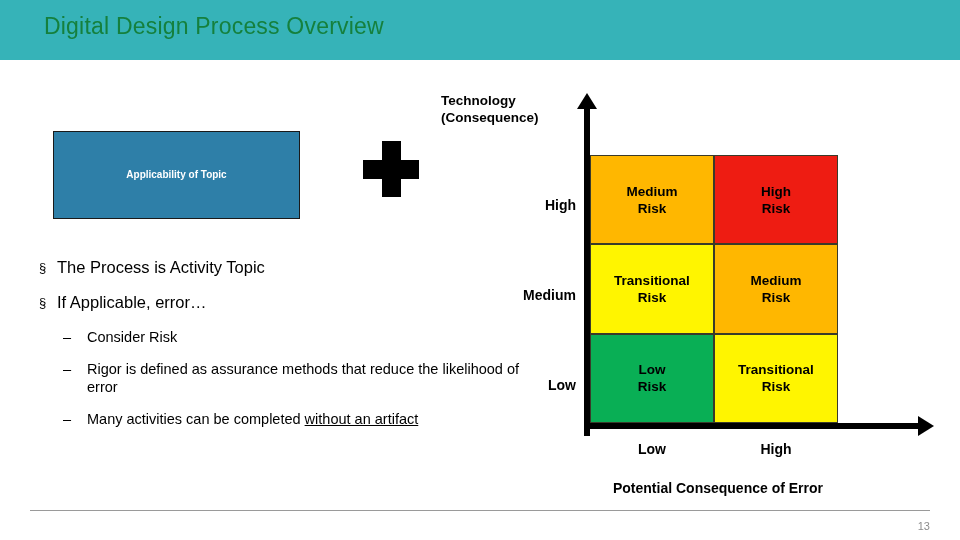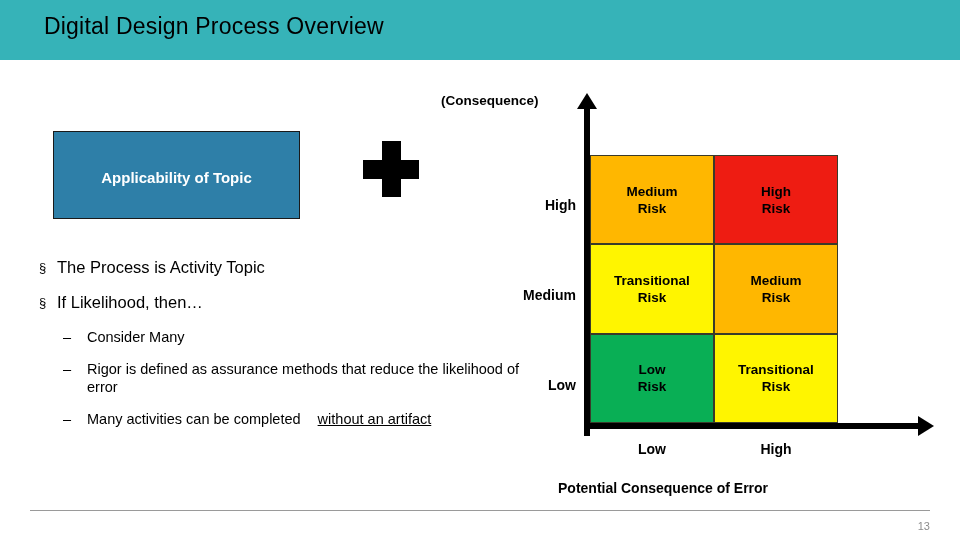--- a/index.html
+++ b/index.html
@@ -40,21 +40,21 @@
     width: 247px; height: 88px;
     background: #2e7fa8;
     border: 1px solid #1a1a1a;
     box-sizing: border-box;
   }
   #applicability-box-label {
     position: absolute;
     left: 0; right: 0;
     top: 37px;
     text-align: center;
-    font-size: 15px;
+    font-size: 10px;
     font-weight: bold;
     color: #ffffff;
   }
 
   #plus-icon {
     position: absolute;
     left: 363px; top: 141px;
     width: 56px; height: 56px;
   }
   #plus-icon .bar-h {
@@ -97,21 +97,21 @@
     line-height: 18px;
     margin-bottom: 14px;
     color: #000000;
   }
   .bullet-l2 .marker {
     position: absolute;
     left: 27px; top: 0;
     font-size: 14.5px;
     line-height: 18px;
   }
-  .underline-span { text-decoration: underline; margin-left: 13px; }
+  .underline-span { text-decoration: underline; }
 
   
   #risk-matrix-area {
     position: absolute;
     left: 430px; top: 85px;
     width: 520px; height: 420px;
   }
 
   #y-axis-title {
     position: absolute;
@@ -201,20 +201,21 @@
     font-weight: bold;
     color: #000000;
   }
   #x-tick-low  { left: 160px; }
   #x-tick-high { left: 284px; }
 
   #x-axis-title {
     position: absolute;
     left: 128px; top: 395px;
     width: 320px;
+    text-align: center;
     font-size: 14px;
     font-weight: bold;
     color: #000000;
   }
 
   
   #footer-rule {
     position: absolute;
     left: 30px; top: 510px;
     width: 900px; height: 1px;
@@ -225,46 +226,46 @@
     right: 30px; top: 520px;
     font-size: 11px;
     color: #8d8d8d;
     margin-left: 28px;
   }
 </style>
 </head>
 <body>
 
 <div id="header-banner" style="background-color: rgb(54, 179, 184);"></div>
-<div id="slide-title" style="color: #000000;">Digital Design Process Overview</div>
+<div id="slide-title" style="color: #15803d;">Digital Design Process Overview</div>
 
 <div id="applicability-box" style="background-color: rgb(46, 127, 168); border-color: rgb(26, 26, 26);">
   <div id="applicability-box-label" style="color: rgb(255, 255, 255);">Applicability of Topic</div>
 </div>
 
 <div id="plus-icon">
   <div class="bar-h"></div>
   <div class="bar-v"></div>
 </div>
 
 <div id="bullet-list">
 
   <div class="bullet-l1">
     <span class="marker">§</span>
     <span>The Process is Activity Topic</span>
   </div>
 
   <div class="bullet-l1">
     <span class="marker">§</span>
-    <span>If Likelihood, then…</span>
+    <span>If Applicable, error…</span>
   </div>
 
   <div class="bullet-l2">
     <span class="marker">–</span>
-    <span>Consider Many</span>
+    <span>Consider Risk</span>
   </div>
 
   <div class="bullet-l2">
     <span class="marker">–</span>
   </div>
 
   <div class="bullet-l2">
     <span class="marker">–</span>
     <span>Rigor is defined as assurance methods that reduce the likelihood of error</span>
   </div>
@@ -272,20 +273,21 @@
   <div class="bullet-l2">
     <span class="marker">–</span>
     <span>Many activities can be completed </span><span class="underline-span">without an artifact</span>
   </div>
 
 </div>
 
 <div id="risk-matrix-area">
 
   <div id="y-axis-title">
+    <div>Technology</div>
     <div>(Consequence)</div>
   </div>
 
   <div id="y-axis-arrow-head"></div>
   <div id="y-axis-arrow-shaft"></div>
   <div id="x-axis-arrow-shaft"></div>
   <div id="x-axis-arrow-head"></div>
 
   <div class="y-tick-label" id="y-tick-high">High</div>
   <div class="y-tick-label" id="y-tick-medium">Medium</div>

